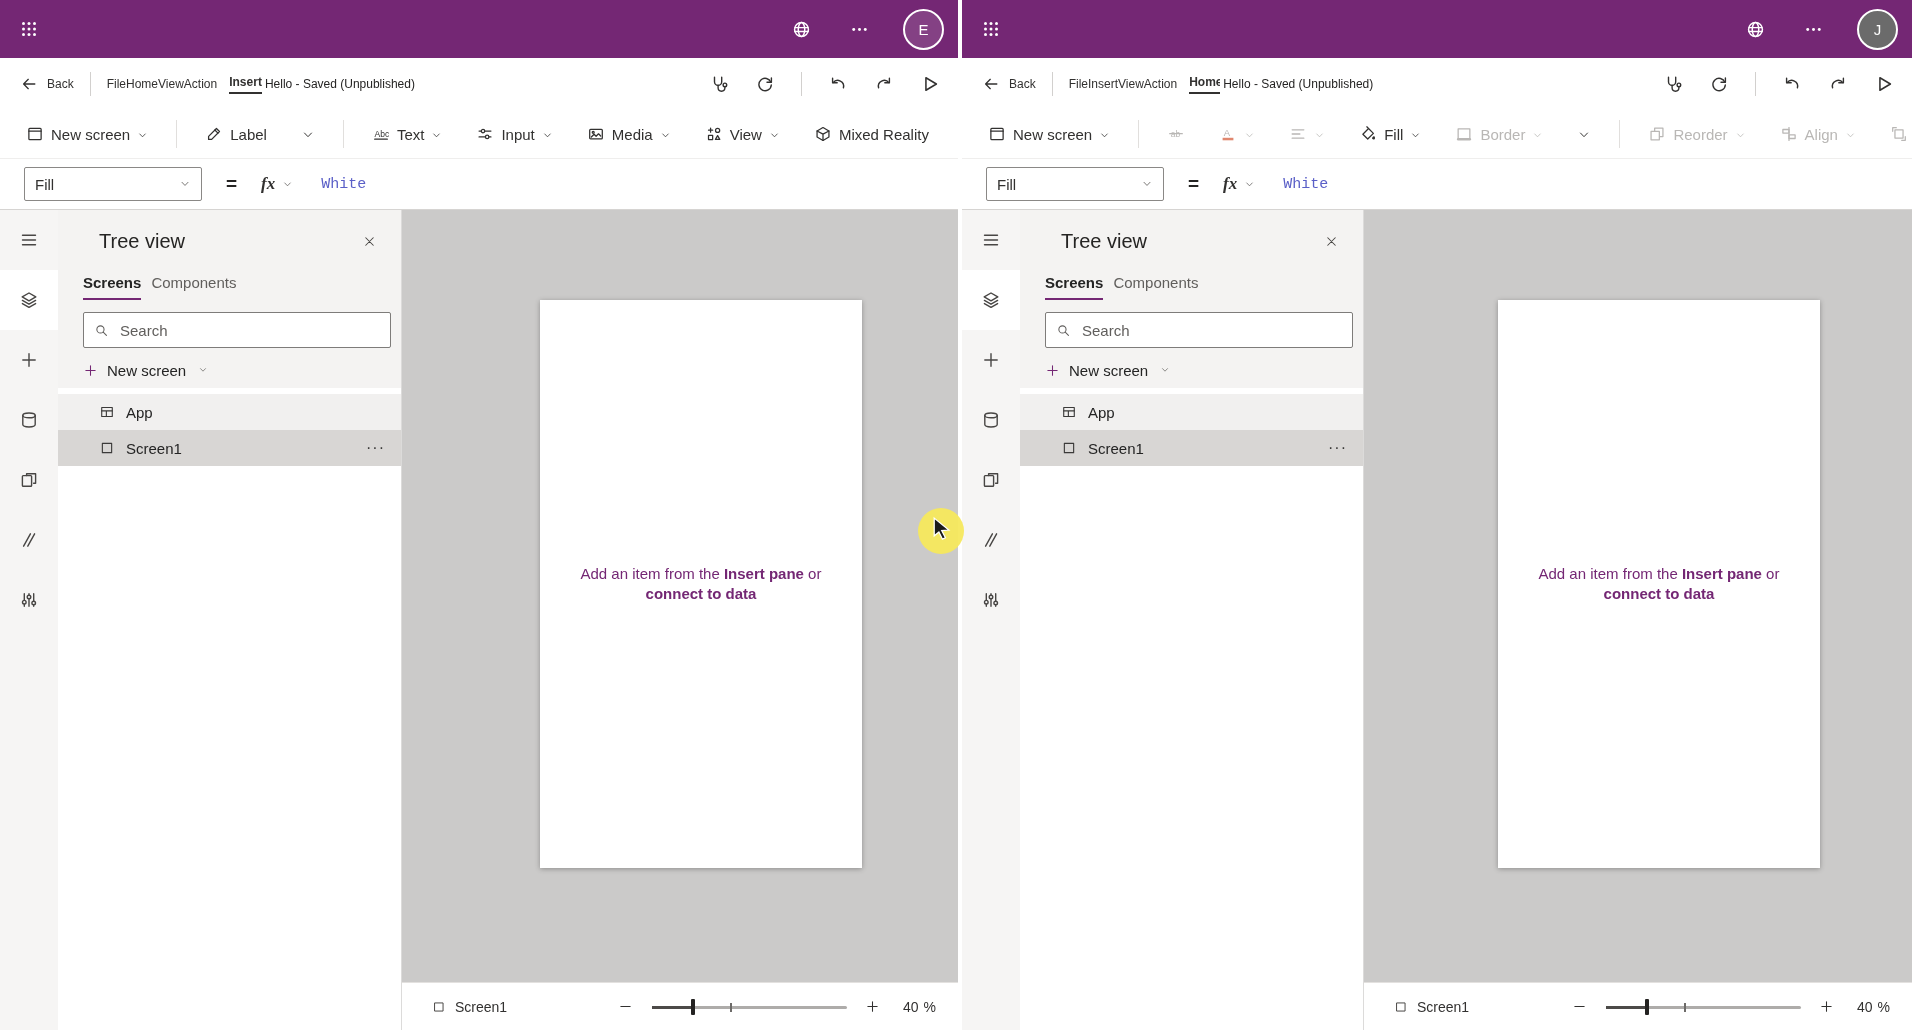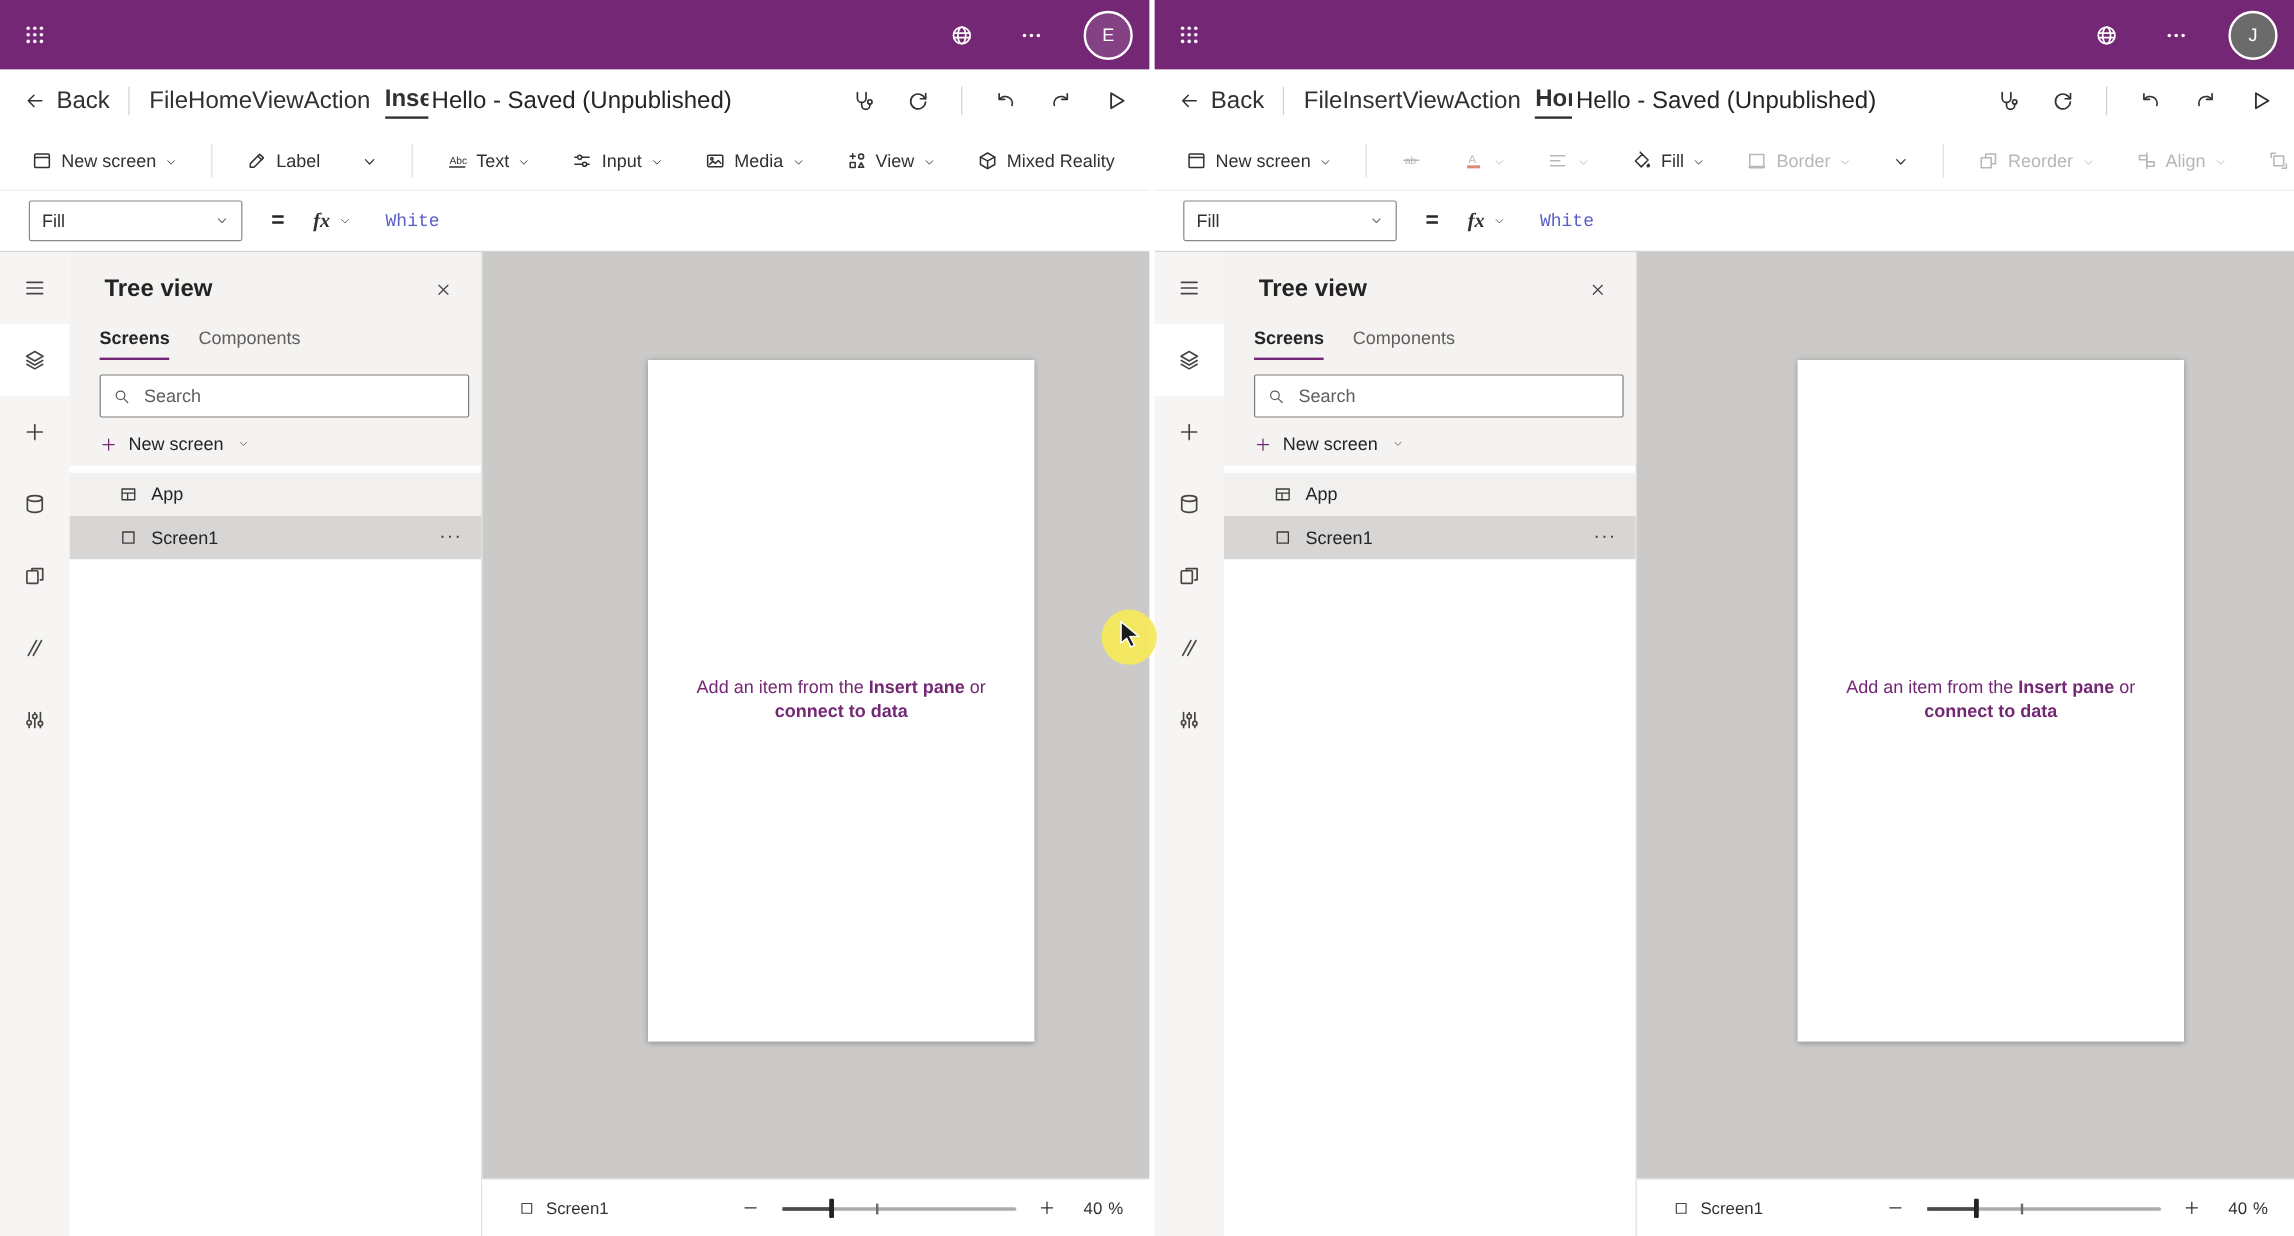--- a/index.html
+++ b/index.html
@@ -29,21 +29,21 @@
                 padding:0 14px 0 12px;color:#fff}
   .waffle-btn{width:34px;height:34px;display:flex;align-items:center;justify-content:center;color:#fff}
   .waffle-btn svg{width:20px;height:20px}
   .suite-right{margin-left:auto;display:flex;align-items:center;gap:30px}
   .suite-icon{width:28px;height:28px;display:flex;align-items:center;justify-content:center;color:#fff}
   .suite-icon svg{width:21px;height:21px}
   .avatar{width:41px;height:41px;border-radius:50%;border:2px solid #fff;display:flex;align-items:center;
           justify-content:center;font-size:15px;color:#fff;background:rgba(255,255,255,.12);flex:none}
 
   
-  .menu-bar{height:52px;flex:none;display:flex;align-items:center;padding:0 16px 0 20px;font-size:20px;background:#fff}
+  .menu-bar{height:52px;flex:none;display:flex;align-items:center;padding:0 16px 0 20px;font-size:12px;background:#fff}
   .back-btn{display:flex;align-items:center;gap:9px}
   .back-btn .icon{width:18px;height:18px}
   .vdiv{width:1px;height:24px;background:#d2d0ce;margin:0 16px;flex:none}
   .menu-item{margin:0 0;white-space:nowrap}
   .active-tab{margin-left:12px;font-weight:700;white-space:nowrap;overflow:hidden;flex:none;
               border-bottom:2px solid #323130;padding:1px 0 3px}
   .doc-title{margin-left:3px;white-space:nowrap;overflow:hidden;color:#252423;flex:none}
   .menu-right{margin-left:auto;display:flex;align-items:center;gap:22px}
   .menu-right .vdiv{margin:0 2px}
   .m-icon{width:24px;height:24px;display:flex;align-items:center;justify-content:center;color:#323130}
@@ -75,24 +75,24 @@
   
   .content{flex:1;display:flex;min-height:0;background:#fff}
   .rail{width:58px;flex:none;background:#f6f5f4;display:flex;flex-direction:column}
   .rail-item{height:60px;display:flex;align-items:center;justify-content:center;color:#484644;width:100%}
   .rail-item .icon{width:20px;height:20px}
   .rail-item.selected{background:#fff}
 
   .tree-panel{width:344px;flex:none;background:#fff;border-right:1px solid #dcdbda;display:flex;flex-direction:column}
   .tree-head{background:#f4f3f2}
   .tree-title-row{height:56px;display:flex;align-items:center;padding:6px 20px 0 25px}
-  .tree-title{font-size:20px;font-weight:700;color:#252423;margin:4px}
+  .tree-title{font-size:20px;font-weight:400;color:#252423;margin:16px}
   .close-btn{margin-left:auto;width:24px;height:24px;display:flex;align-items:center;justify-content:center;color:#484644}
   .close-btn svg{width:15px;height:15px}
-  .tree-tabs{display:flex;gap:24px;height:34px;padding:0 25px;align-items:flex-end}
+  .tree-tabs{display:flex;gap:10px;height:34px;padding:0 25px;align-items:flex-end}
   .tree-tab{font-size:15px;color:#605e5c;padding-bottom:7px;border-bottom:2px solid transparent}
   .tree-tab.active{color:#242424;font-weight:700;border-bottom-color:var(--accent)}
   .search-row{padding:12px 10px 4px 25px}
   .search-box{height:36px;border:1px solid #7e7c7a;border-radius:2px;background:#fff;display:flex;align-items:center;
               gap:9px;padding:0 10px}
   .search-box .icon{width:15px;height:15px;color:#605e5c}
   .search-box input{border:none;outline:none;background:transparent;width:100%;font-family:inherit;font-size:15px;color:#1d4ed8}
   .search-box input::placeholder{color:#605e5c;opacity:1}
   .new-screen-row{height:36px;display:flex;align-items:center;gap:9px;padding:0 25px;font-size:15px;color:#242424;width:100%}
   .new-screen-row .plus{color:var(--accent);width:15px;height:15px}

